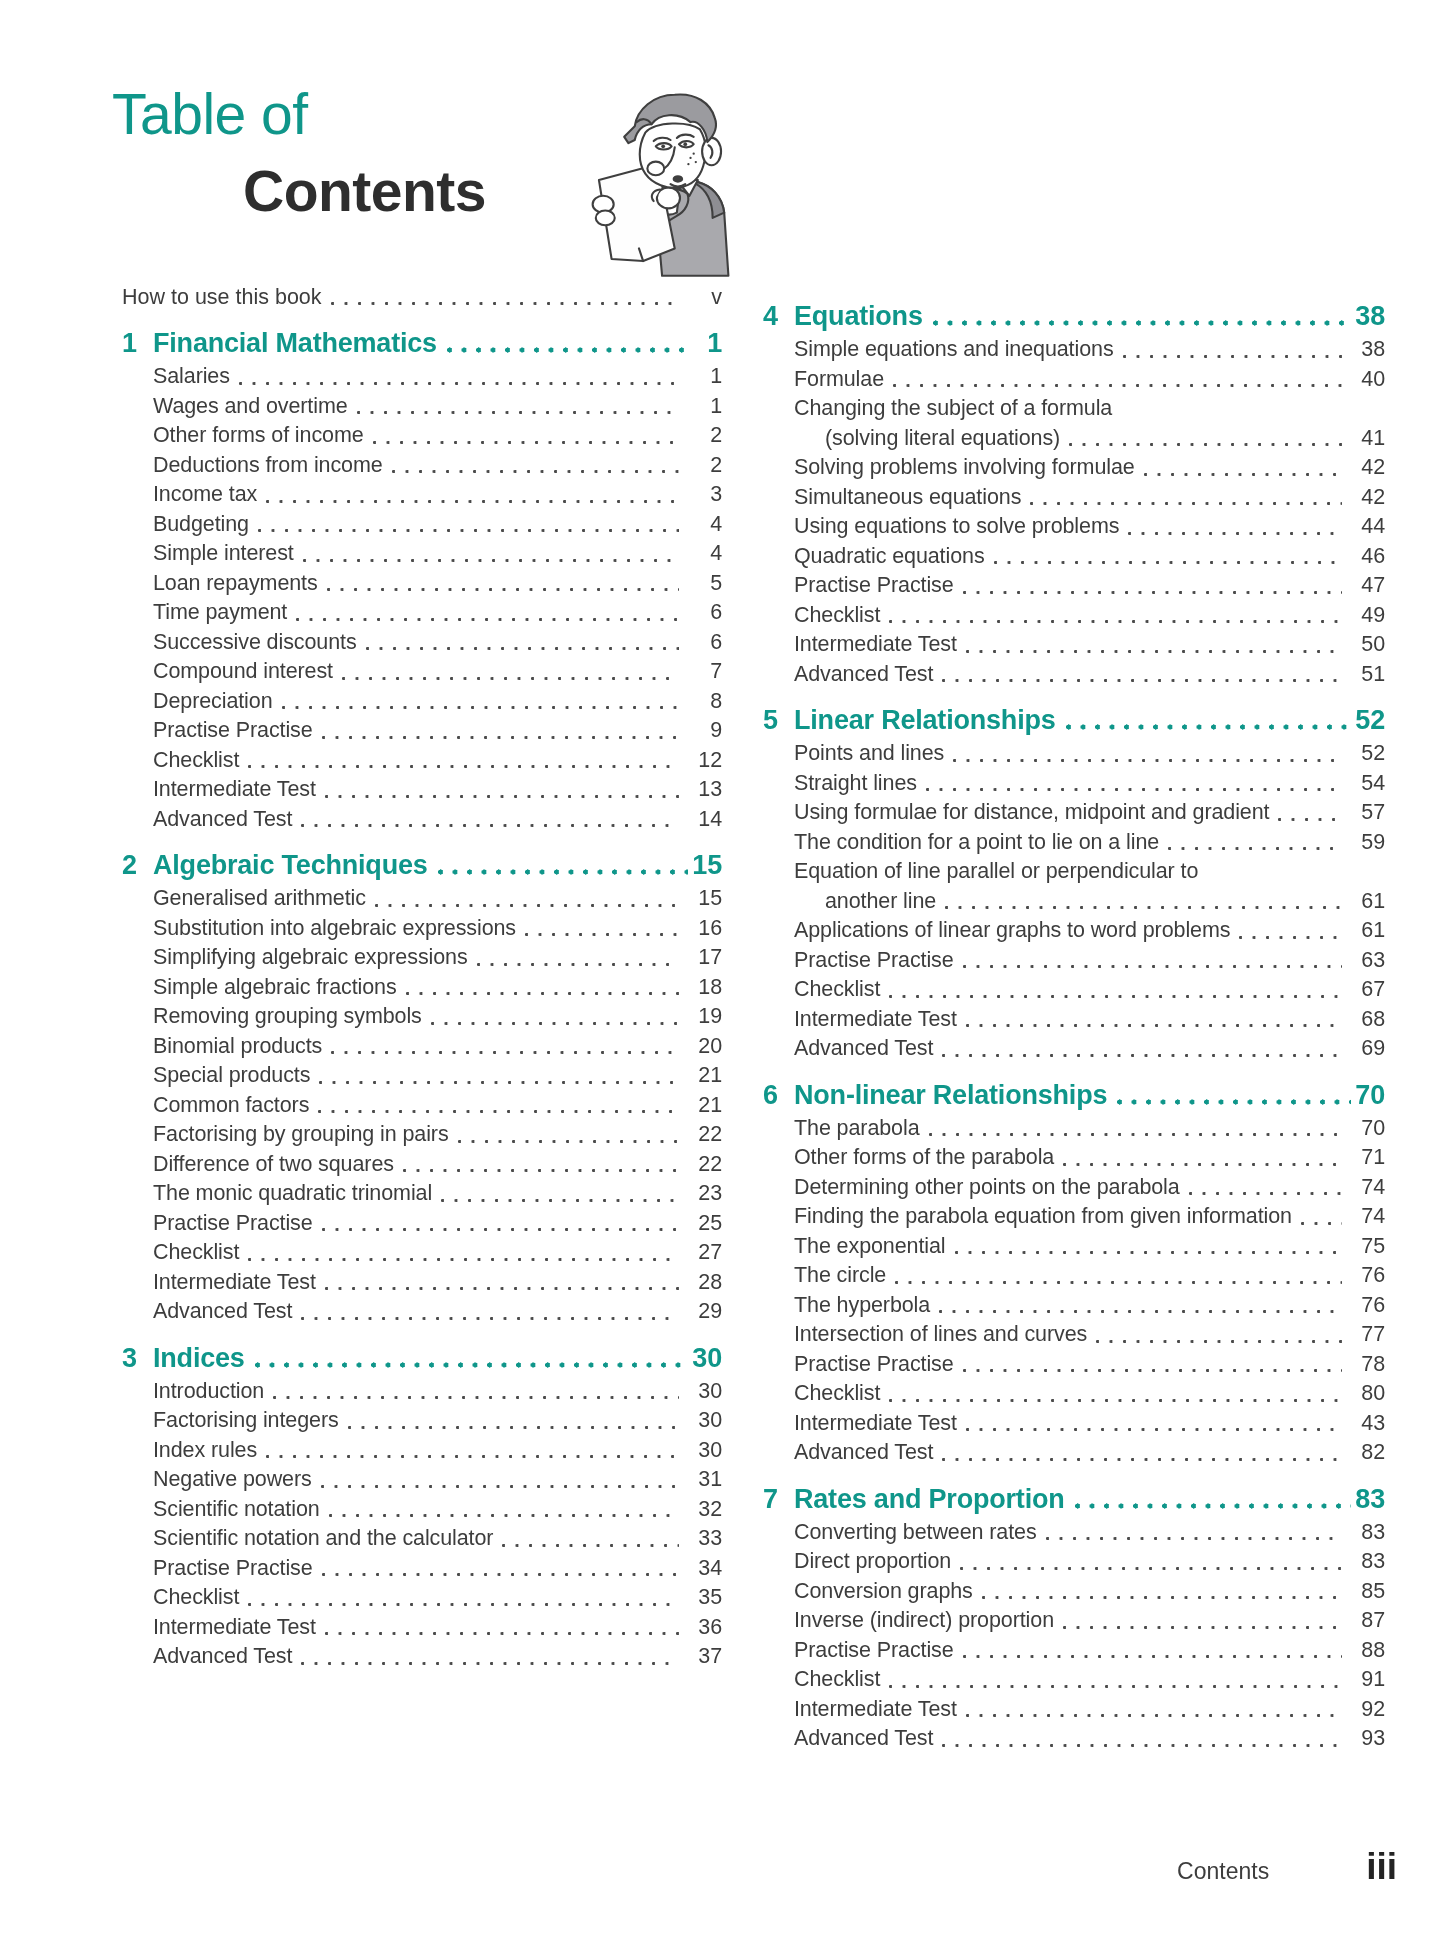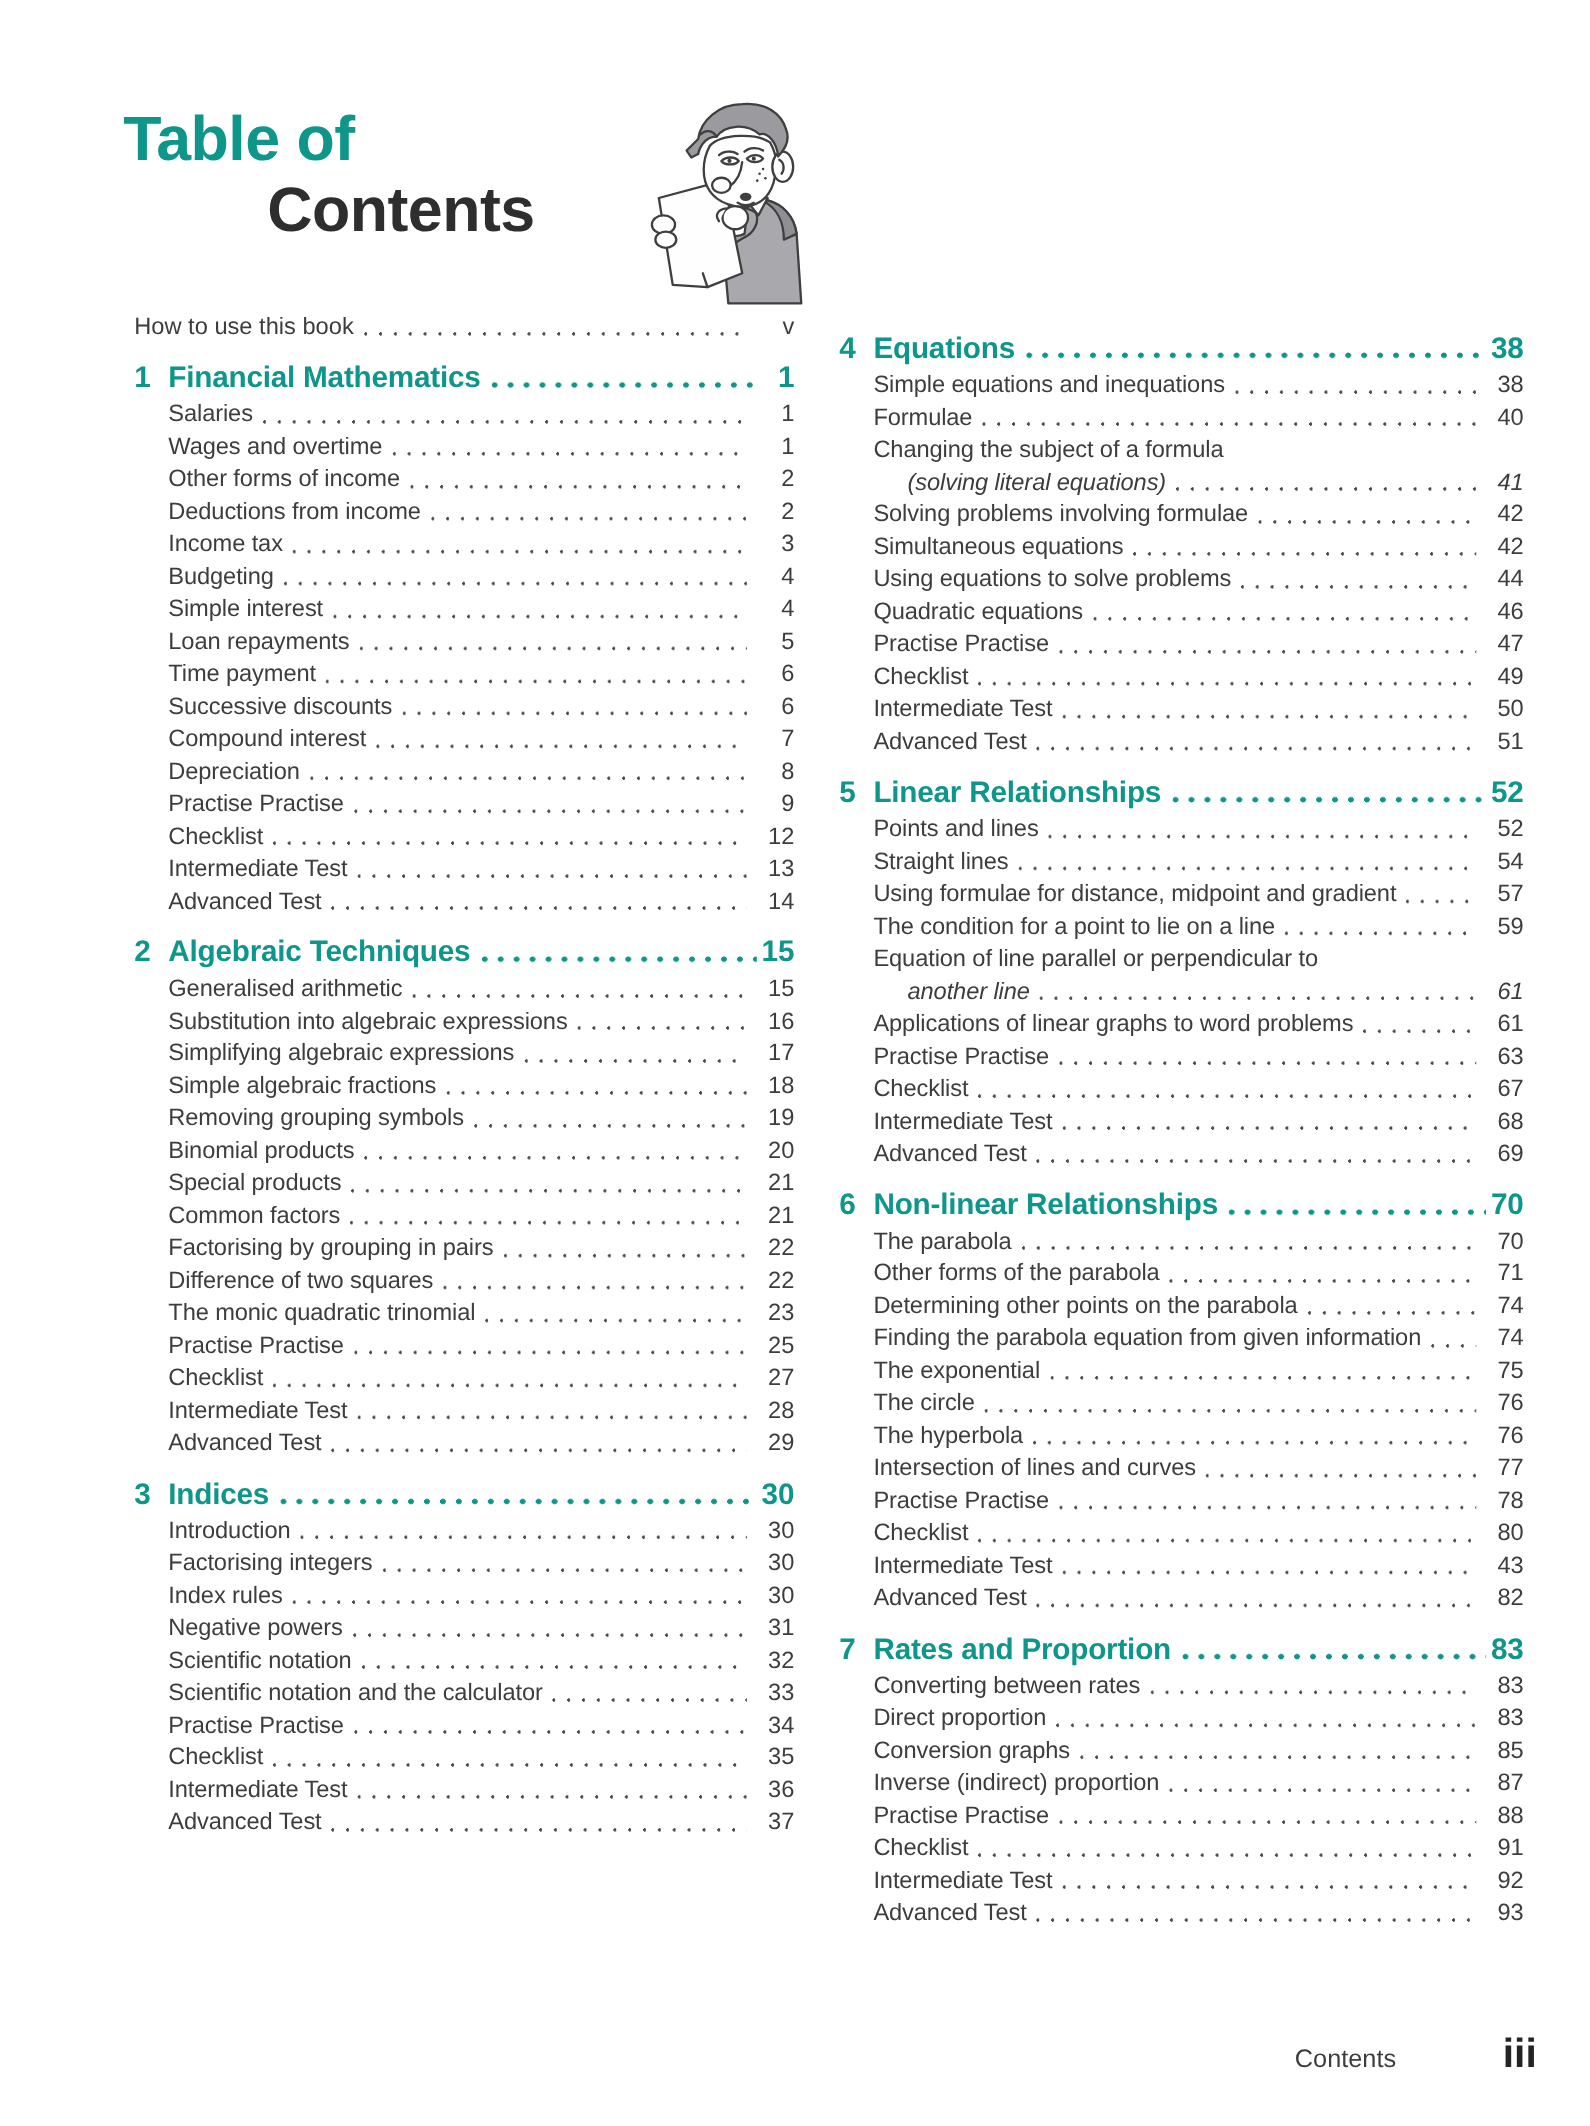--- a/index.html
+++ b/index.html
@@ -3,43 +3,43 @@
 <meta charset="utf-8">
 <style>
   :root { --teal:#0F968A; --ink:#3d3d3d; --ink2:#2e2e2e; }
   html,body { margin:0; padding:0; }
   body {
     width:1445px; height:1933px; position:relative; background:#ffffff;
     font-family:"Liberation Sans", sans-serif; color:var(--ink);
     overflow:hidden;
   }
   .title1 {
-    position:absolute; left:112px; top:93px;
-    font-size:57px; font-weight:bold; color:var(--teal); letter-spacing:-0.5px;
+    position:absolute; left:112px; top:81px;
+    font-size:57px; font-weight:normal; color:var(--teal); letter-spacing:-0.5px;
   }
   .title2 {
     position:absolute; left:243px; top:158px;
     font-size:57px; font-weight:bold; color:var(--ink2); letter-spacing:-0.5px;
   }
   .illustration { position:absolute; left:585px; top:80px; width:150px; height:200px; }
 
   .col { position:absolute; top:282px; }
   .col-left  { left:122px; width:600px; }
   .col-right { left:763px; width:622px; top:285px; }
 
   .front { display:flex; line-height:30px; font-size:21.5px; margin-bottom:4px; }
 
   .heading {
     display:flex; margin-top:14px; margin-bottom:2px;
     line-height:34px; font-size:27px; font-weight:bold; color:var(--teal);
     letter-spacing:-0.2px;
   }
   .heading .num { min-width:31px; }
   .entry { display:flex; line-height:29.5px; font-size:21.5px; padding-left:31px; letter-spacing:-0.1px; }
-  .entry.cont { padding-left:62px;font-style:italic; }
+  .entry.cont { padding-left:62px; }
   .lbl { white-space:nowrap; }
   .leader {
     flex:1 1 auto; min-width:8px; align-self:flex-end; height:5px;
     margin:0 3px 6px 9px;
     background:radial-gradient(circle at 1.5px 2.5px, #4a4a4a 1.35px, transparent 1.6px) repeat-x left bottom;
     background-size:13.5px 5px;
   }
   .hleader {
     height:6px; margin:0 0 7px 10px; min-width:14px;
     background:radial-gradient(circle at 2.6px 3px, var(--teal) 2.45px, transparent 2.7px) repeat-x left bottom;

